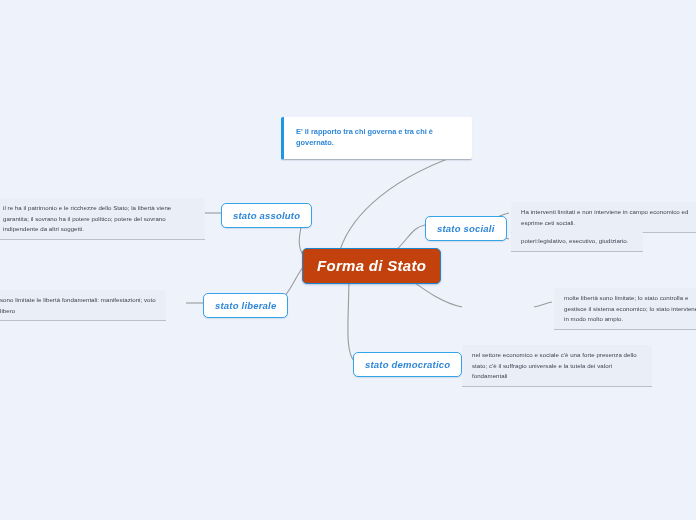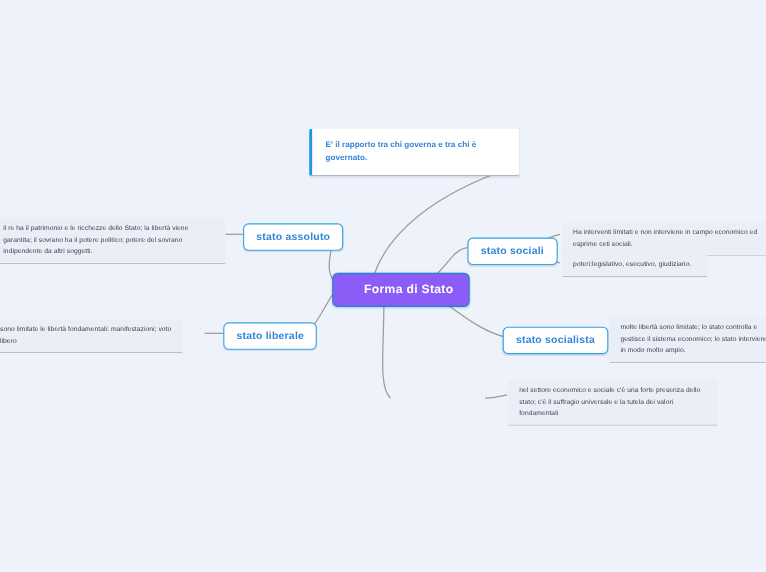--- a/index.html
+++ b/index.html
@@ -29,30 +29,31 @@
     width: 696px;
     height: 520px;
     pointer-events: none;
   }
 
   
   .node {
     position: absolute;
     box-sizing: border-box;
     white-space: nowrap;
+    font-style: italic;
   }
   .node-root {
-    background: #8b5cf6;
+    background: #c2410c;
     border: 1px solid #1b86cf;
     border-radius: 5px;
     color: #ffffff;
     font-weight: bold;
-    font-size: 11px;
+    font-size: 15px;
     letter-spacing: .3px;
-    padding: 8px 14px 9px 28px;
+    padding: 8px 14px 9px 14px;
     text-align: center;
     box-shadow: 0 1px 2px rgba(40,70,110,.25);
   }
   .node-branch {
     background: #ffffff;
     border: 1.6px solid #35a3e8;
     border-radius: 5px;
     color: #2f86d8;
     font-weight: bold;
     font-size: 9.5px;
@@ -123,21 +124,21 @@
 
   <div class="node node-root" style="left:302px; top:248px;">Forma di Stato</div>
 
   <div class="node node-branch" style="left:221px; top:203px;">stato assoluto</div>
   <div class="note" style="left:-7px; top:198px; width:212px;">il re ha il patrimonio e le ricchezze dello Stato; la libertà viene garantita; il sovrano ha il potere politico; potere del sovrano indipendente da altri soggetti.</div>
 
   <div class="node node-branch" style="left:425px; top:216px;">stato sociali</div>
   <div class="note" style="left:511px; top:202px; width:192px;">Ha interventi limitati e non interviene in campo economico ed esprime ceti sociali.</div>
   <div class="note" style="left:511px; top:231px; width:132px;">poteri:legislativo, esecutivo, giudiziario.</div>
 
-  <div class="node node-branch" style="left:457px; top:297px;">stato socialista</div>
   <div class="note" style="left:554px; top:288px; width:158px;">molte libertà sono limitate; lo stato controlla e gestisce il sistema economico; lo stato interviene in modo molto ampio.</div>
 
+  <div class="node node-branch" style="left:353px; top:352px;">stato democratico</div>
   <div class="note" style="left:462px; top:345px; width:190px;">nel settore economico e sociale c'è una forte presenza dello stato; c'è il suffragio universale e la tutela dei valori fondamentali</div>
 
   <div class="node node-branch" style="left:203px; top:293px;">stato liberale</div>
   <div class="note" style="left:-10px; top:290px; width:176px;">sono limitate le libertà fondamentali: manifestazioni; voto libero</div>
 
 </div>
 
 </body></html>

